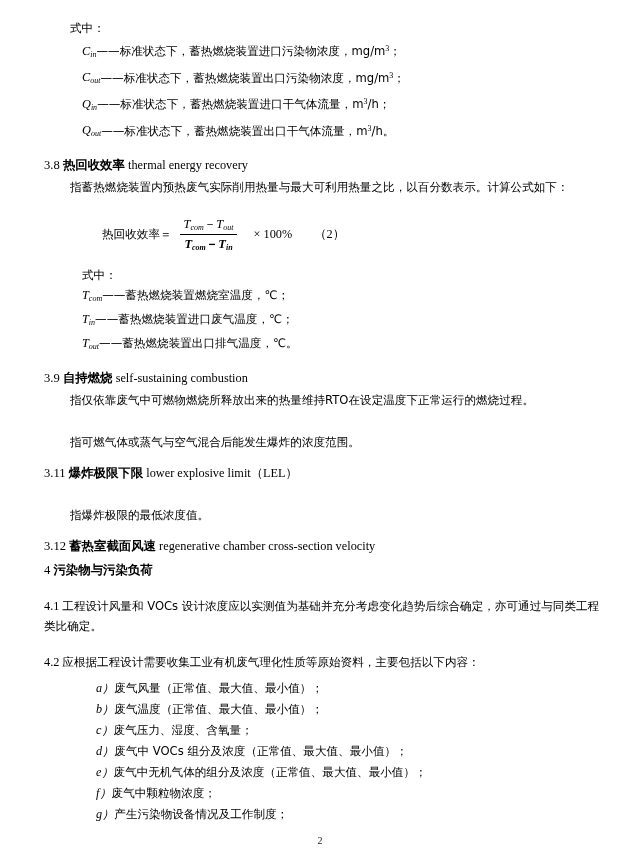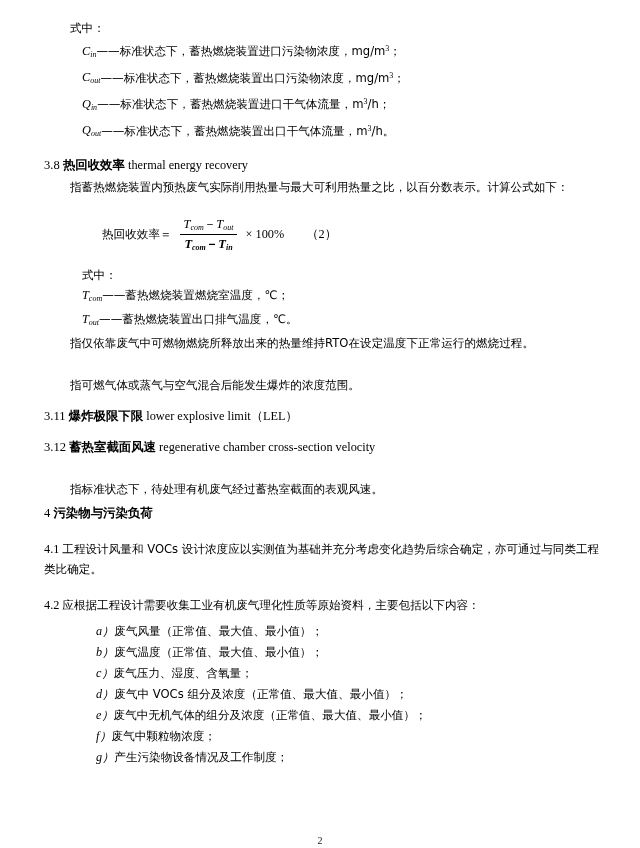--- a/index.html
+++ b/index.html
@@ -102,21 +102,21 @@
     padding: 1px 4px 0 4px;
     border-top: 1px solid #000;
     font-size: 12.5px;
     font-family: "Liberation Serif", serif;
     white-space: nowrap;
     font-weight: bold;
   }
   .formula-tail {
     font-size: 12.3px;
     font-family: "Liberation Serif", serif;
-    margin-left: 4px;
+    margin-left: 12px;
     text-align: right;
   }
   .eqno {
     font-size: 12.3px;
     font-family: "Liberation Serif", serif;
     margin-left: 22px;
   }
 
   .list-item {
     font-size: 11.6px;
@@ -192,39 +192,47 @@
       <span class="formula-tail">× 100%</span>
       <span class="eqno">（2）</span>
     </div>
 
     <div class="para indent2 body-cn">式中：</div>
 
     <div class="defrow">
       <span class="sym"><span>T</span><sub>com</sub></span><span class="body-cn">——蓄热燃烧装置燃烧室温度，℃；</span>
     </div>
     <div class="defrow">
+      <span class="sym"><span>T</span><sub>in</sub></span><span class="body-cn">——蓄热燃烧装置进口废气温度，℃；</span>
+    </div>
+    <div class="defrow">
       <span class="sym"><span>T</span><sub>out</sub></span><span class="body-cn">——蓄热燃烧装置出口排气温度，℃。</span>
     </div>
 
+    <div class="sec-head">
+      <span class="sec-num">3.9</span>
+      <span class="sec-cn">自持燃烧</span>
+      <span class="sec-en">self-sustaining combustion</span>
+    </div>
     <div class="para indent1 body-cn">指仅依靠废气中可燃物燃烧所释放出来的热量维持RTO在设定温度下正常运行的燃烧过程。</div>
 
     <div class="para indent1 body-cn tight">指可燃气体或蒸气与空气混合后能发生爆炸的浓度范围。</div>
 
     <div class="sec-head">
       <span class="sec-num">3.11</span>
       <span class="sec-cn">爆炸极限下限</span>
       <span class="sec-en">lower explosive limit（LEL）</span>
     </div>
+    <div class="para indent1 body-cn tight">指爆炸极限的最低浓度值。</div>
 
     <div class="sec-head">
       <span class="sec-num">3.12</span>
       <span class="sec-cn">蓄热室截面风速</span>
       <span class="sec-en">regenerative chamber cross-section velocity</span>
     </div>
-    <div class="para indent1 body-cn tight">指标准状态下，待处理有机废气经过蓄热室截面的表观风速。</div>
 
     <div class="big-head">
       <span class="sec-num">4</span>
       <span class="sec-cn">污染物与污染负荷</span>
     </div>
 
     <div class="clause">
       <span class="clause-num">4.1</span>
       <span class="body-cn">工程设计风量和 VOCs 设计浓度应以实测值为基础并充分考虑变化趋势后综合确定，亦可通过与同类工程类比确定。</span>
     </div>

